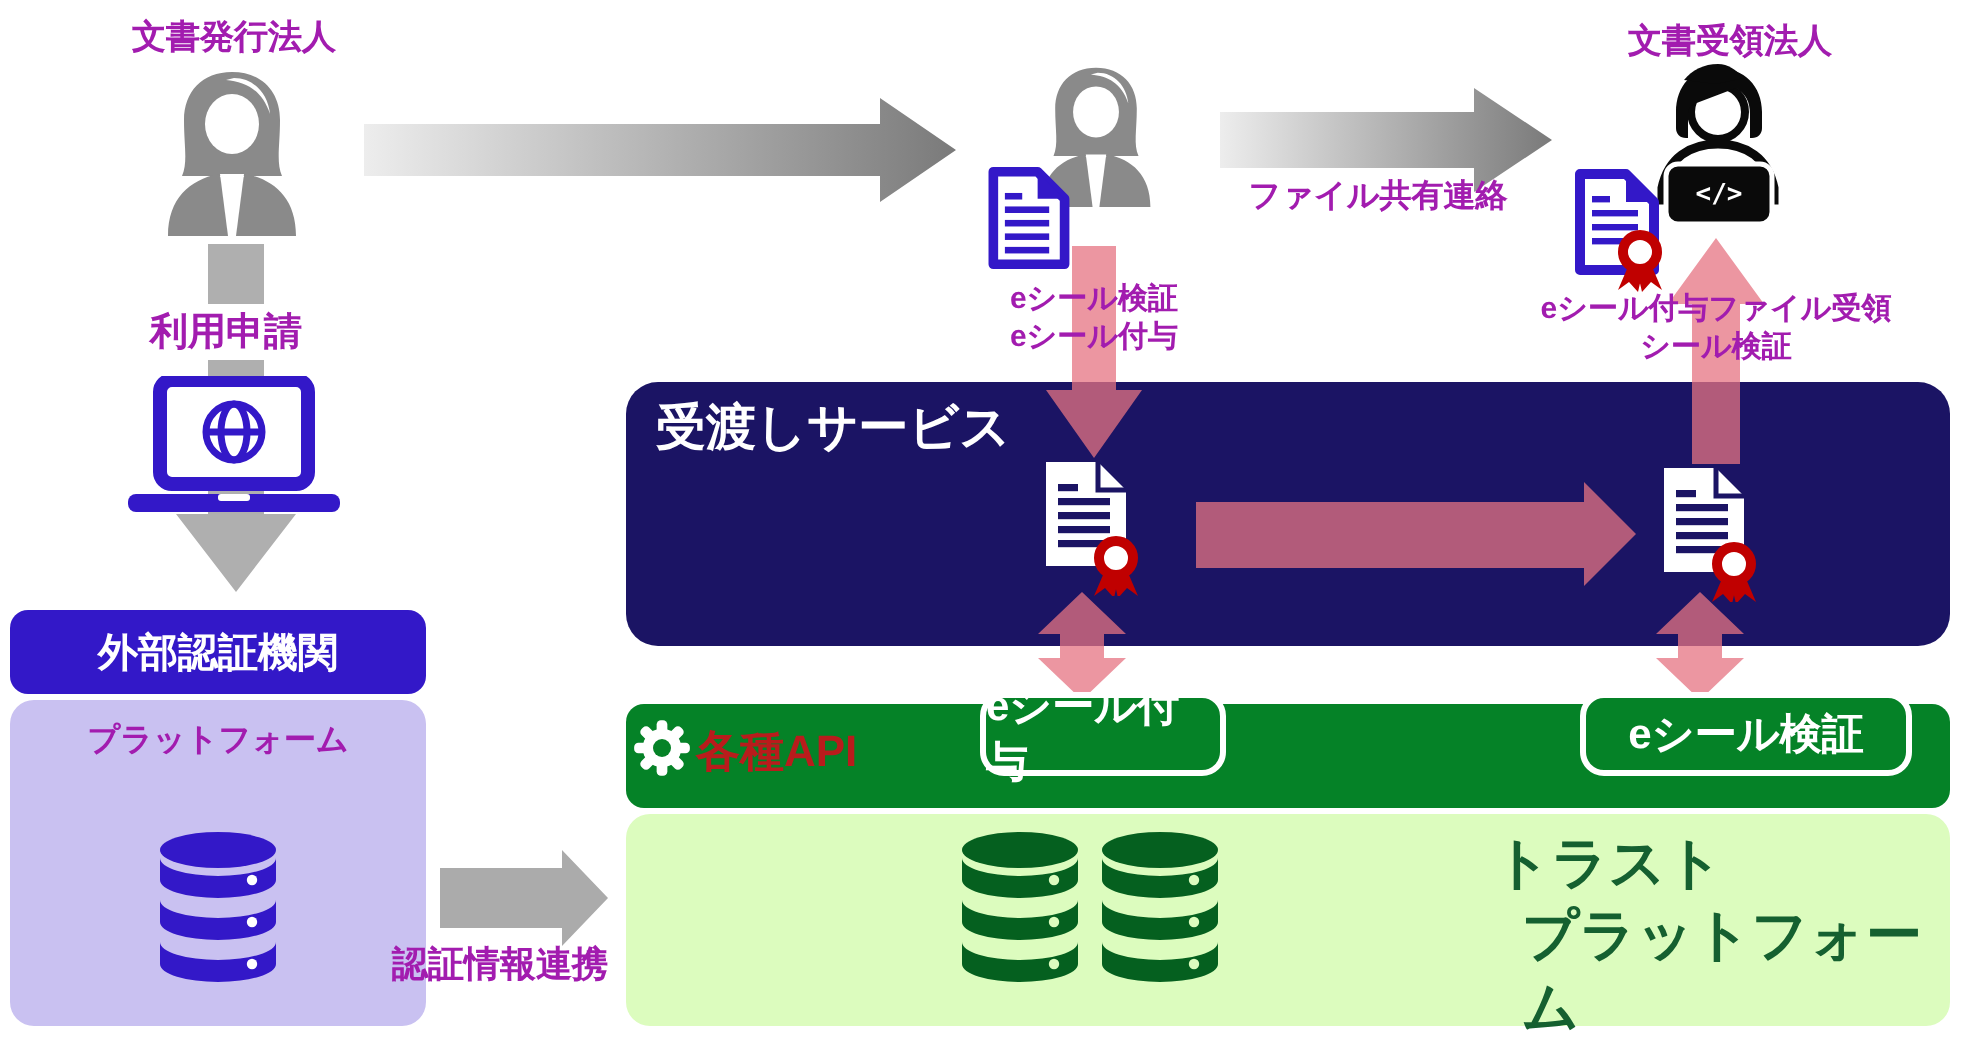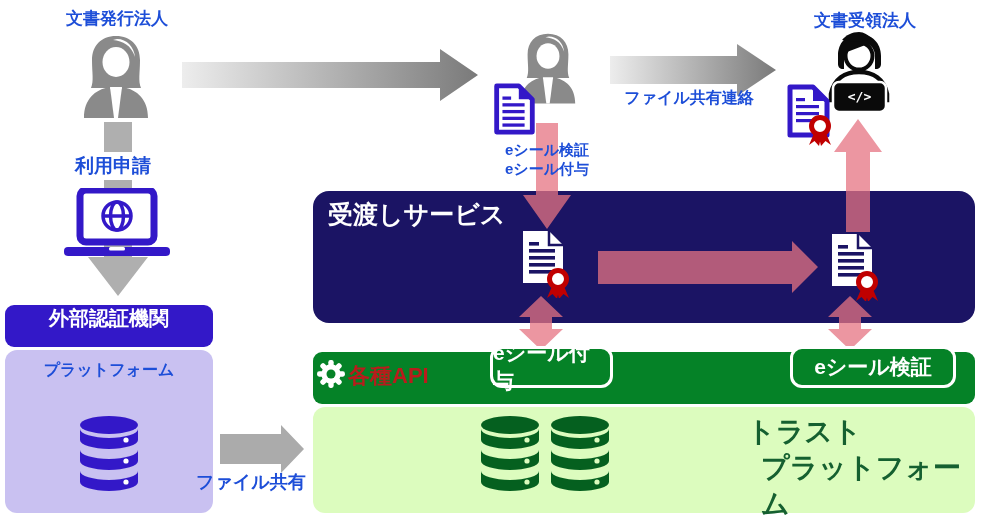--- a/index.html
+++ b/index.html
@@ -1,25 +1,25 @@
 <!DOCTYPE html>
 <html><head>
 <meta charset="utf-8">
 <style>
   html,body{margin:0;padding:0;background:#fff;}
   #canvas{
     position:relative;width:982px;height:519px;overflow:hidden;background:#fff;
     font-family:"Liberation Sans","DejaVu Sans",sans-serif;
   }
   .abs{position:absolute;}
-  .lbl{position:absolute;font-weight:bold;color:#1d4ed8;white-space:nowrap;z-index:6;}
+  .lbl{position:absolute;font-weight:bold;color:#a21caf;white-space:nowrap;z-index:6;}
   .ctr{text-align:center;}
   
   .ca-head{position:absolute;left:5px;top:305px;width:208px;height:42px;background:#3318C8;
-    border-radius:9px;display:flex;align-items:flex-start;justify-content:center;
+    border-radius:9px;display:flex;align-items:center;justify-content:center;
     color:#fff;font-weight:bold;font-size:20px;z-index:1;}
   .ca-panel{position:absolute;left:5px;top:350px;width:208px;height:163px;background:#C9C1F1;
     border-radius:12px;z-index:1;}
   .svc-box{position:absolute;left:313px;top:191px;width:662px;height:132px;background:#1B1464;
     border-radius:16px;z-index:1;}
   .svc-title{position:absolute;left:328px;top:199px;color:#fff;font-weight:bold;font-size:25px;
     line-height:31px;z-index:2;}
   .api-bar{position:absolute;left:313px;top:352px;width:662px;height:52px;background:#058227;
     border-radius:9px;z-index:1;}
   .api-label{position:absolute;left:348px;top:361px;color:#b91c1c;font-weight:bold;font-size:22px;z-index:2;}
@@ -86,32 +86,34 @@
       <polygon points="850,296 872,317 861,317 861,329 872,329 850,350 828,329 839,329 839,317 828,317" fill="rgba(230,115,130,0.75)"></polygon>
     </g>
   </svg>
 
   <div class="lbl ctr" style="left:37px;top:7px;width:160px;font-size:17px;">文書発行法人</div>
 
   <div class="lbl" style="left:70px;top:152px;font-size:19px;background:#fff;padding:1px 5px;">利用申請</div>
 
   <div class="lbl ctr" style="left:18px;top:360px;width:182px;font-size:16px;">プラットフォーム</div>
 
-  <div class="lbl" style="left:196px;top:470px;font-size:18px;">ファイル共有</div>
+  <div class="lbl" style="left:196px;top:470px;font-size:18px;">認証情報連携</div>
 
   <div class="lbl ctr" style="left:495px;top:140px;width:104px;font-size:15px;line-height:19px;">
     <span style="display:block">eシール検証</span>
     <span style="display:block">eシール付与</span>
   </div>
 
   <div class="lbl ctr" style="left:620px;top:88px;width:138px;font-size:16px;">ファイル共有連絡</div>
 
   <div class="lbl ctr" style="left:795px;top:9px;width:140px;font-size:17px;">文書受領法人</div>
 
   <div class="lbl ctr" style="left:760px;top:145px;width:196px;font-size:15px;line-height:19px;">
+    <span style="display:block">eシール付与ファイル受領</span>
+    <span style="display:block">シール検証</span>
   </div>
 
   <div class="api-label">各種API</div>
 
   <div class="badge" style="left:490px;top:346px;width:123px;height:42px;">eシール付与</div>
   <div class="badge" style="left:790px;top:346px;width:166px;height:42px;">eシール検証</div>
 
   <div class="platform">
     <span style="display:block">トラスト</span>
     <span class="l2">プラットフォーム</span>

